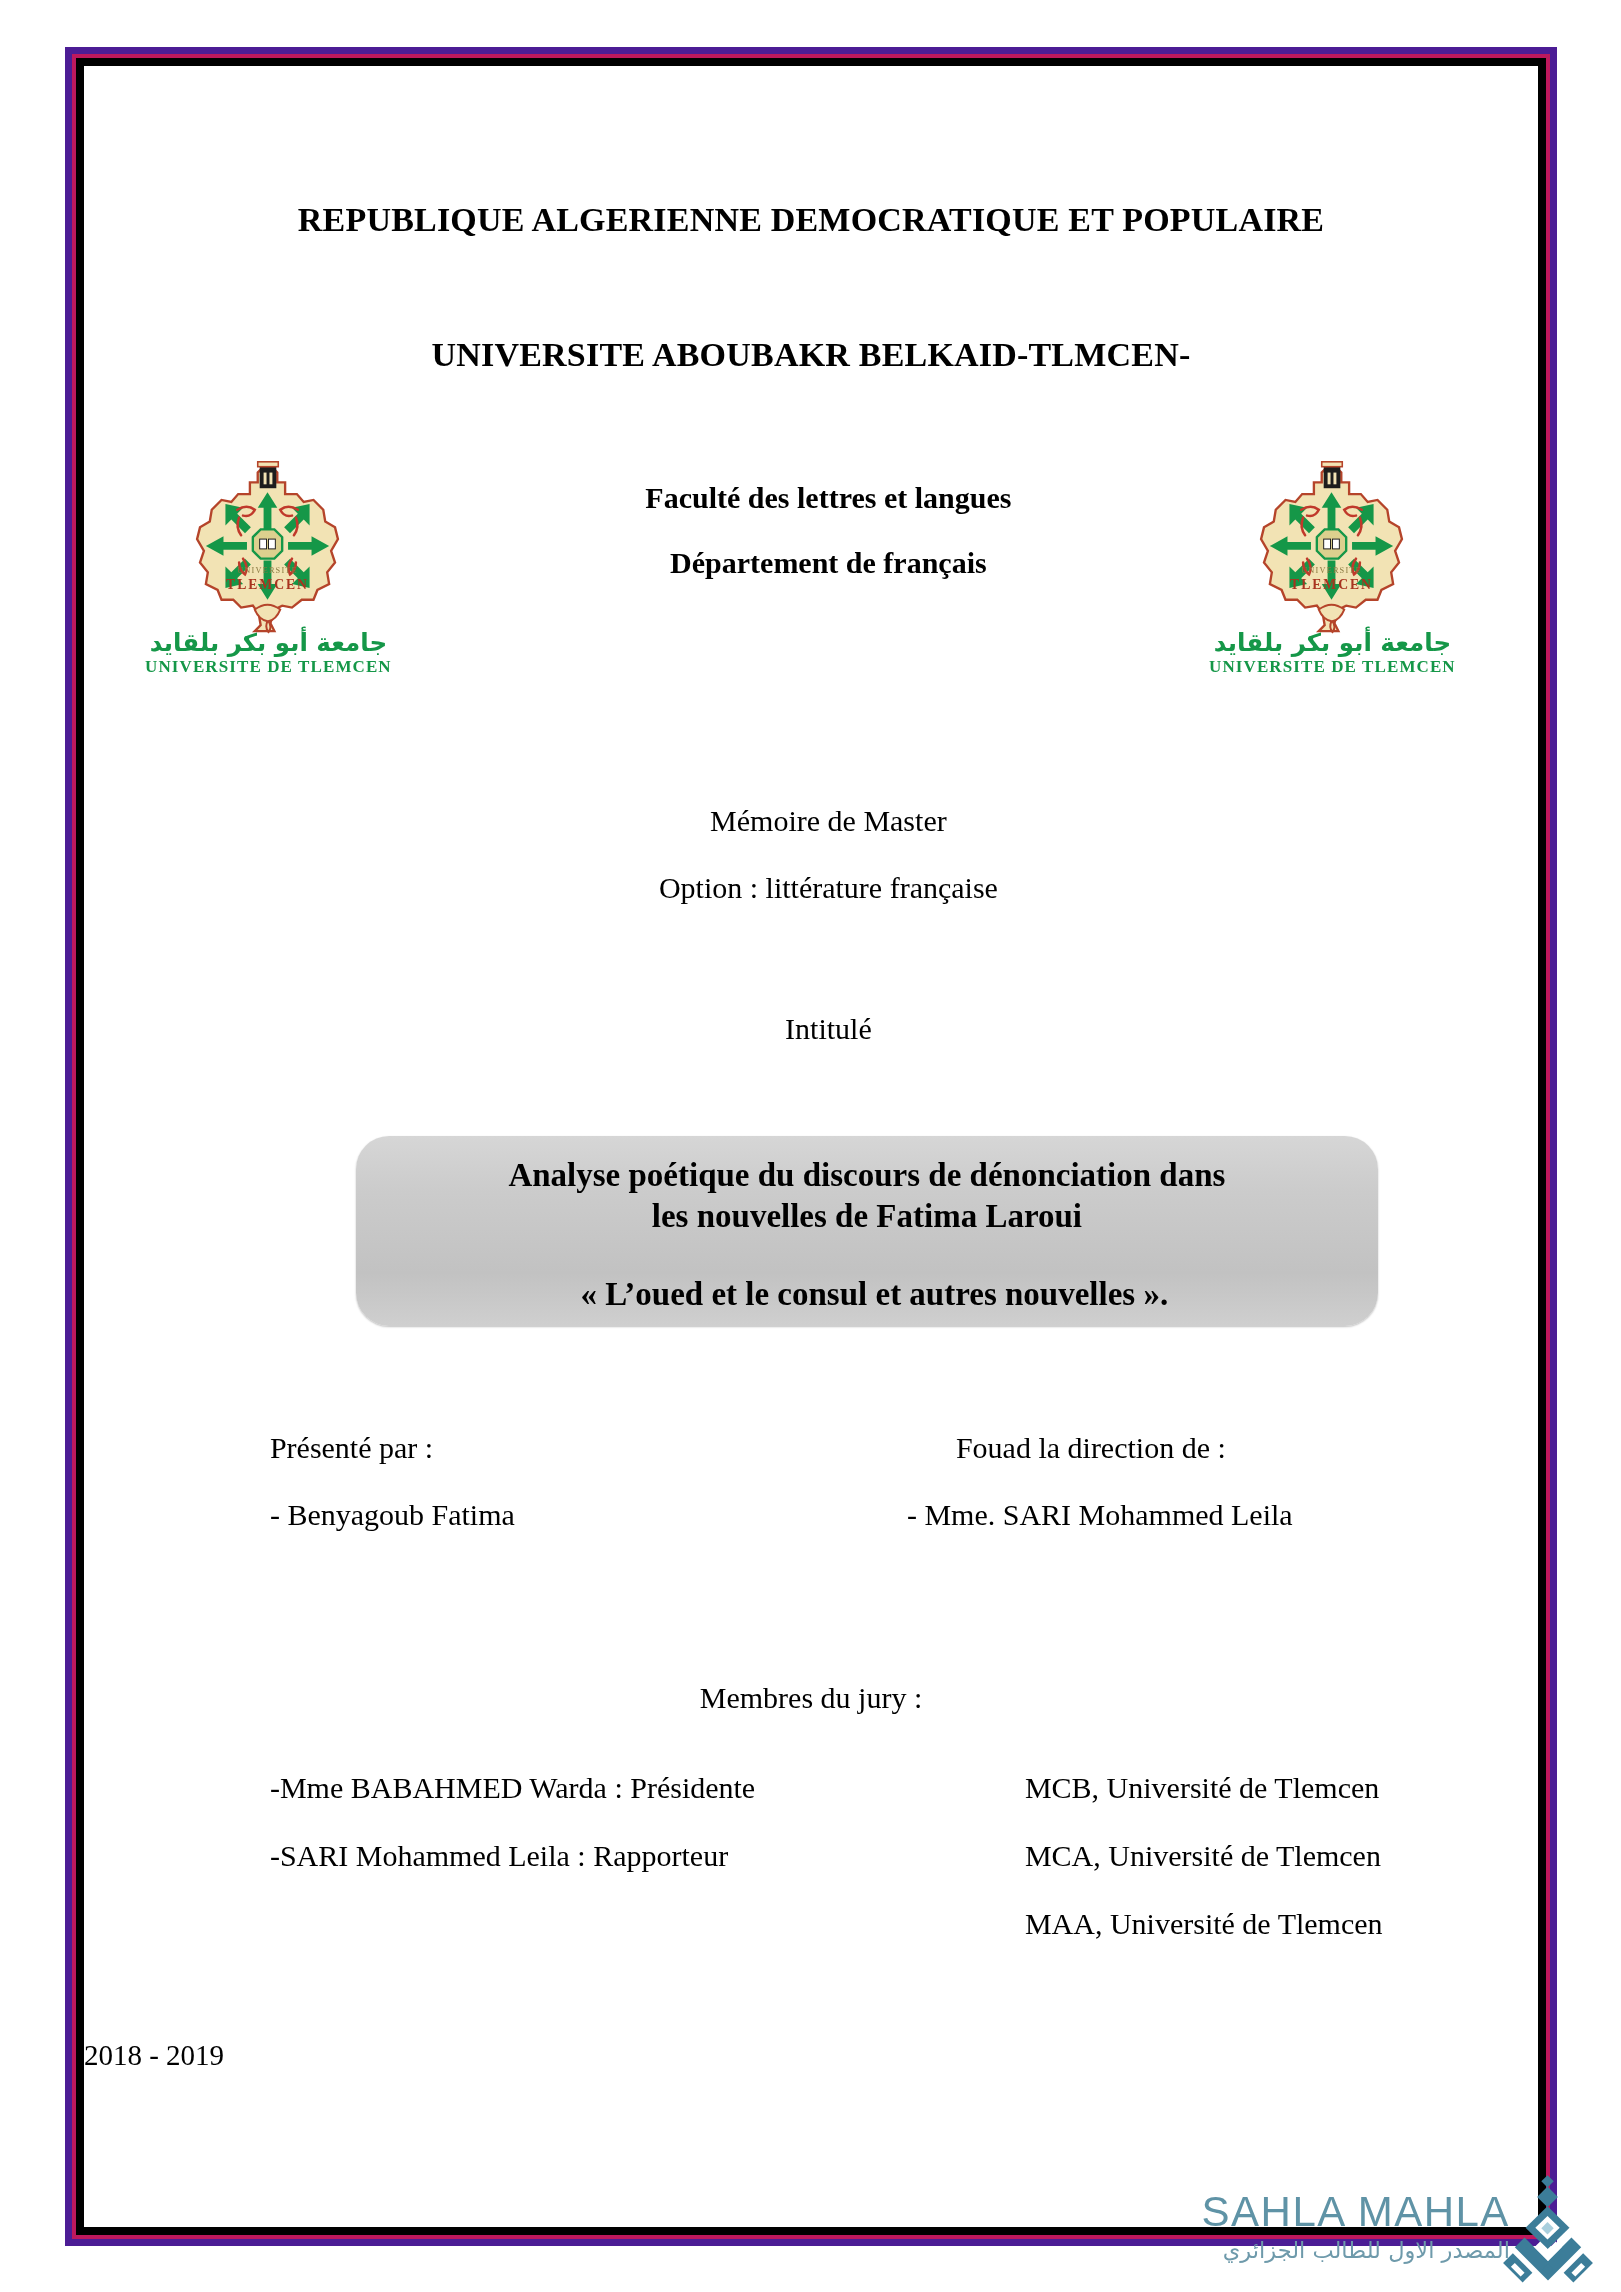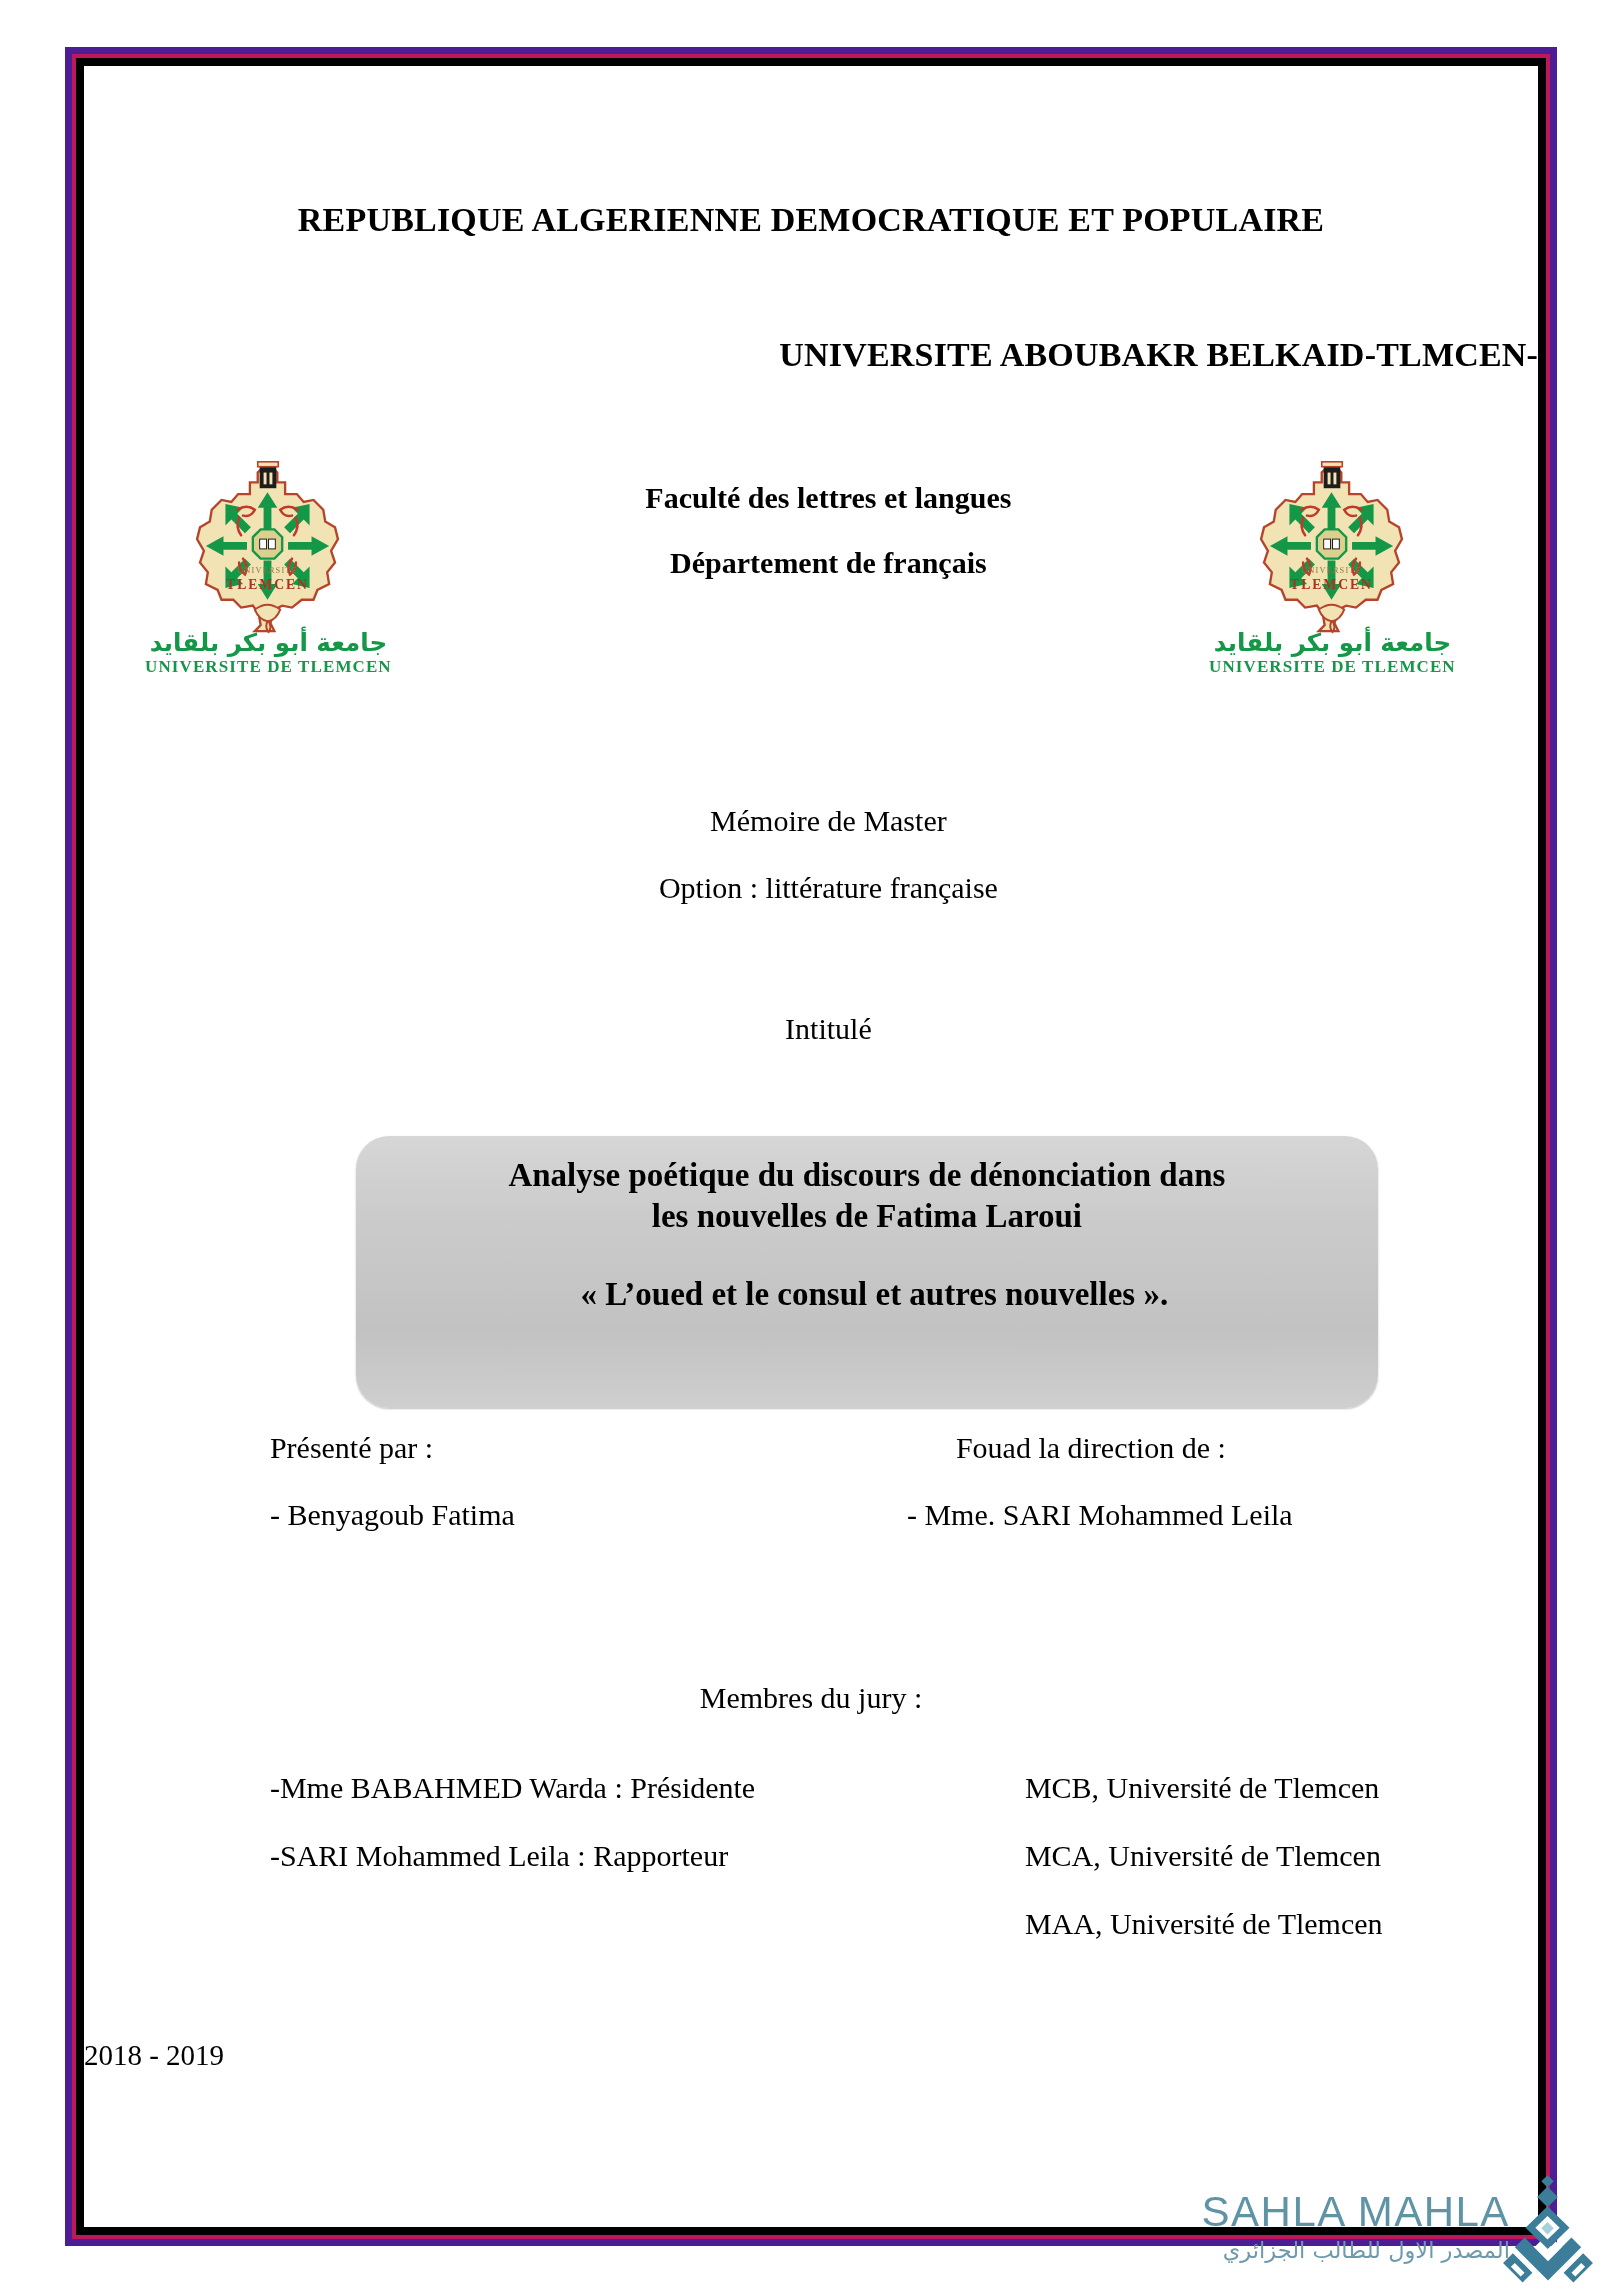--- a/index.html
+++ b/index.html
@@ -58,21 +58,20 @@
     position: absolute;
     left: 0; right: 0;
     top: 135px;
     font-size: 34px;
   }
   #university-heading {
     position: absolute;
     left: 0; right: 0;
     top: 270px;
     font-size: 34px;
-    text-align: right;
   }
 
   
   #faculty-block {
     position: absolute;
     left: 421px;
     top: 417px;
     width: 647px;
     text-align: center;
   }
@@ -136,21 +135,21 @@
     text-align: center;
     font-size: 30px;
   }
 
   
   #title-box {
     position: absolute;
     left: 272px;
     top: 1070px;
     width: 1022px;
-    height: 272px;
+    height: 190px;
     border-radius: 33px;
     background: linear-gradient(to bottom, #d6d6d6 0%, #cbcbcb 30%, #c2c2c2 72%, #cfcfcf 100%);
     box-shadow: 0 1px 2px rgba(0,0,0,0.25);
     box-sizing: border-box;
     padding-top: 19.6px;
   }
   #title-box .title-line {
     text-align: center;
     font-weight: bold;
     font-size: 33px;

